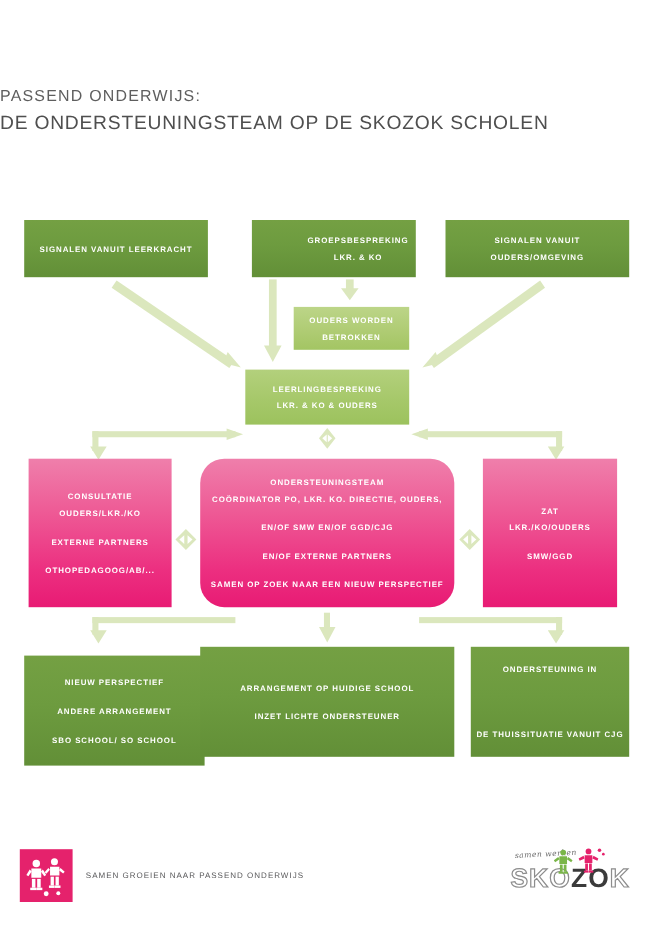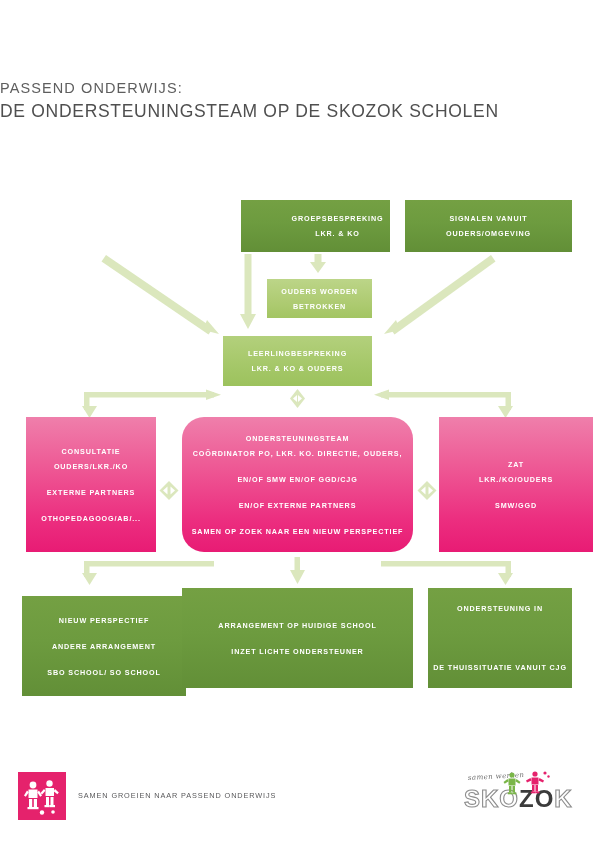--- a/index.html
+++ b/index.html
@@ -160,22 +160,25 @@
 
       <g>
         <rect x="381" y="561" width="130" height="5.5"></rect>
         <rect x="505.5" y="561" width="5.5" height="16"></rect>
         <path d="M498,573 L513,573 L505.5,585 Z"></path>
       </g>
 
     </g>
   </svg>
 
-
-  <div class="box green-dark" style="left:241px;top:200px;width:149px;height:52px;padding-left:44px;">
+  <div class="box green-dark" style="left:22px;top:200px;width:167px;height:52px;">
+    <div class="line">SIGNALEN VANUIT LEERKRACHT</div>
+  </div>
+
+  <div class="box green-dark" style="left:229px;top:200px;width:149px;height:52px;padding-left:44px;">
     <div class="line">GROEPSBESPREKING</div>
     <div class="line">LKR. &amp; KO</div>
   </div>
 
   <div class="box green-light" style="left:267px;top:279px;width:105px;height:39px;">
     <div class="line">OUDERS WORDEN</div>
     <div class="line">BETROKKEN</div>
   </div>
 
   <div class="box green-dark" style="left:405px;top:200px;width:167px;height:52px;">
@@ -196,21 +199,21 @@
   </div>
 
   <div class="box pink" style="left:182px;top:417px;width:231px;height:135px;border-radius:22px;">
     <div class="line">ONDERSTEUNINGSTEAM</div>
     <div class="line">COÖRDINATOR PO, LKR. KO. DIRECTIE, OUDERS,</div>
     <div class="line sp">EN/OF SMW EN/OF GGD/CJG</div>
     <div class="line sp">EN/OF EXTERNE PARTNERS</div>
     <div class="line sp">SAMEN OP ZOEK NAAR EEN NIEUW PERSPECTIEF</div>
   </div>
 
-  <div class="box pink" style="left:439px;top:417px;width:154px;height:135px;">
+  <div class="box pink" style="left:439px;top:417px;width:122px;height:135px;">
     <div class="line">ZAT</div>
     <div class="line">LKR./KO/OUDERS</div>
     <div class="line sp">SMW/GGD</div>
   </div>
 
   <div class="box green-dark" style="left:22px;top:596px;width:164px;height:100px;">
     <div class="line">NIEUW PERSPECTIEF</div>
     <div class="line sp">ANDERE ARRANGEMENT</div>
     <div class="line sp">SBO SCHOOL/ SO SCHOOL</div>
   </div>

